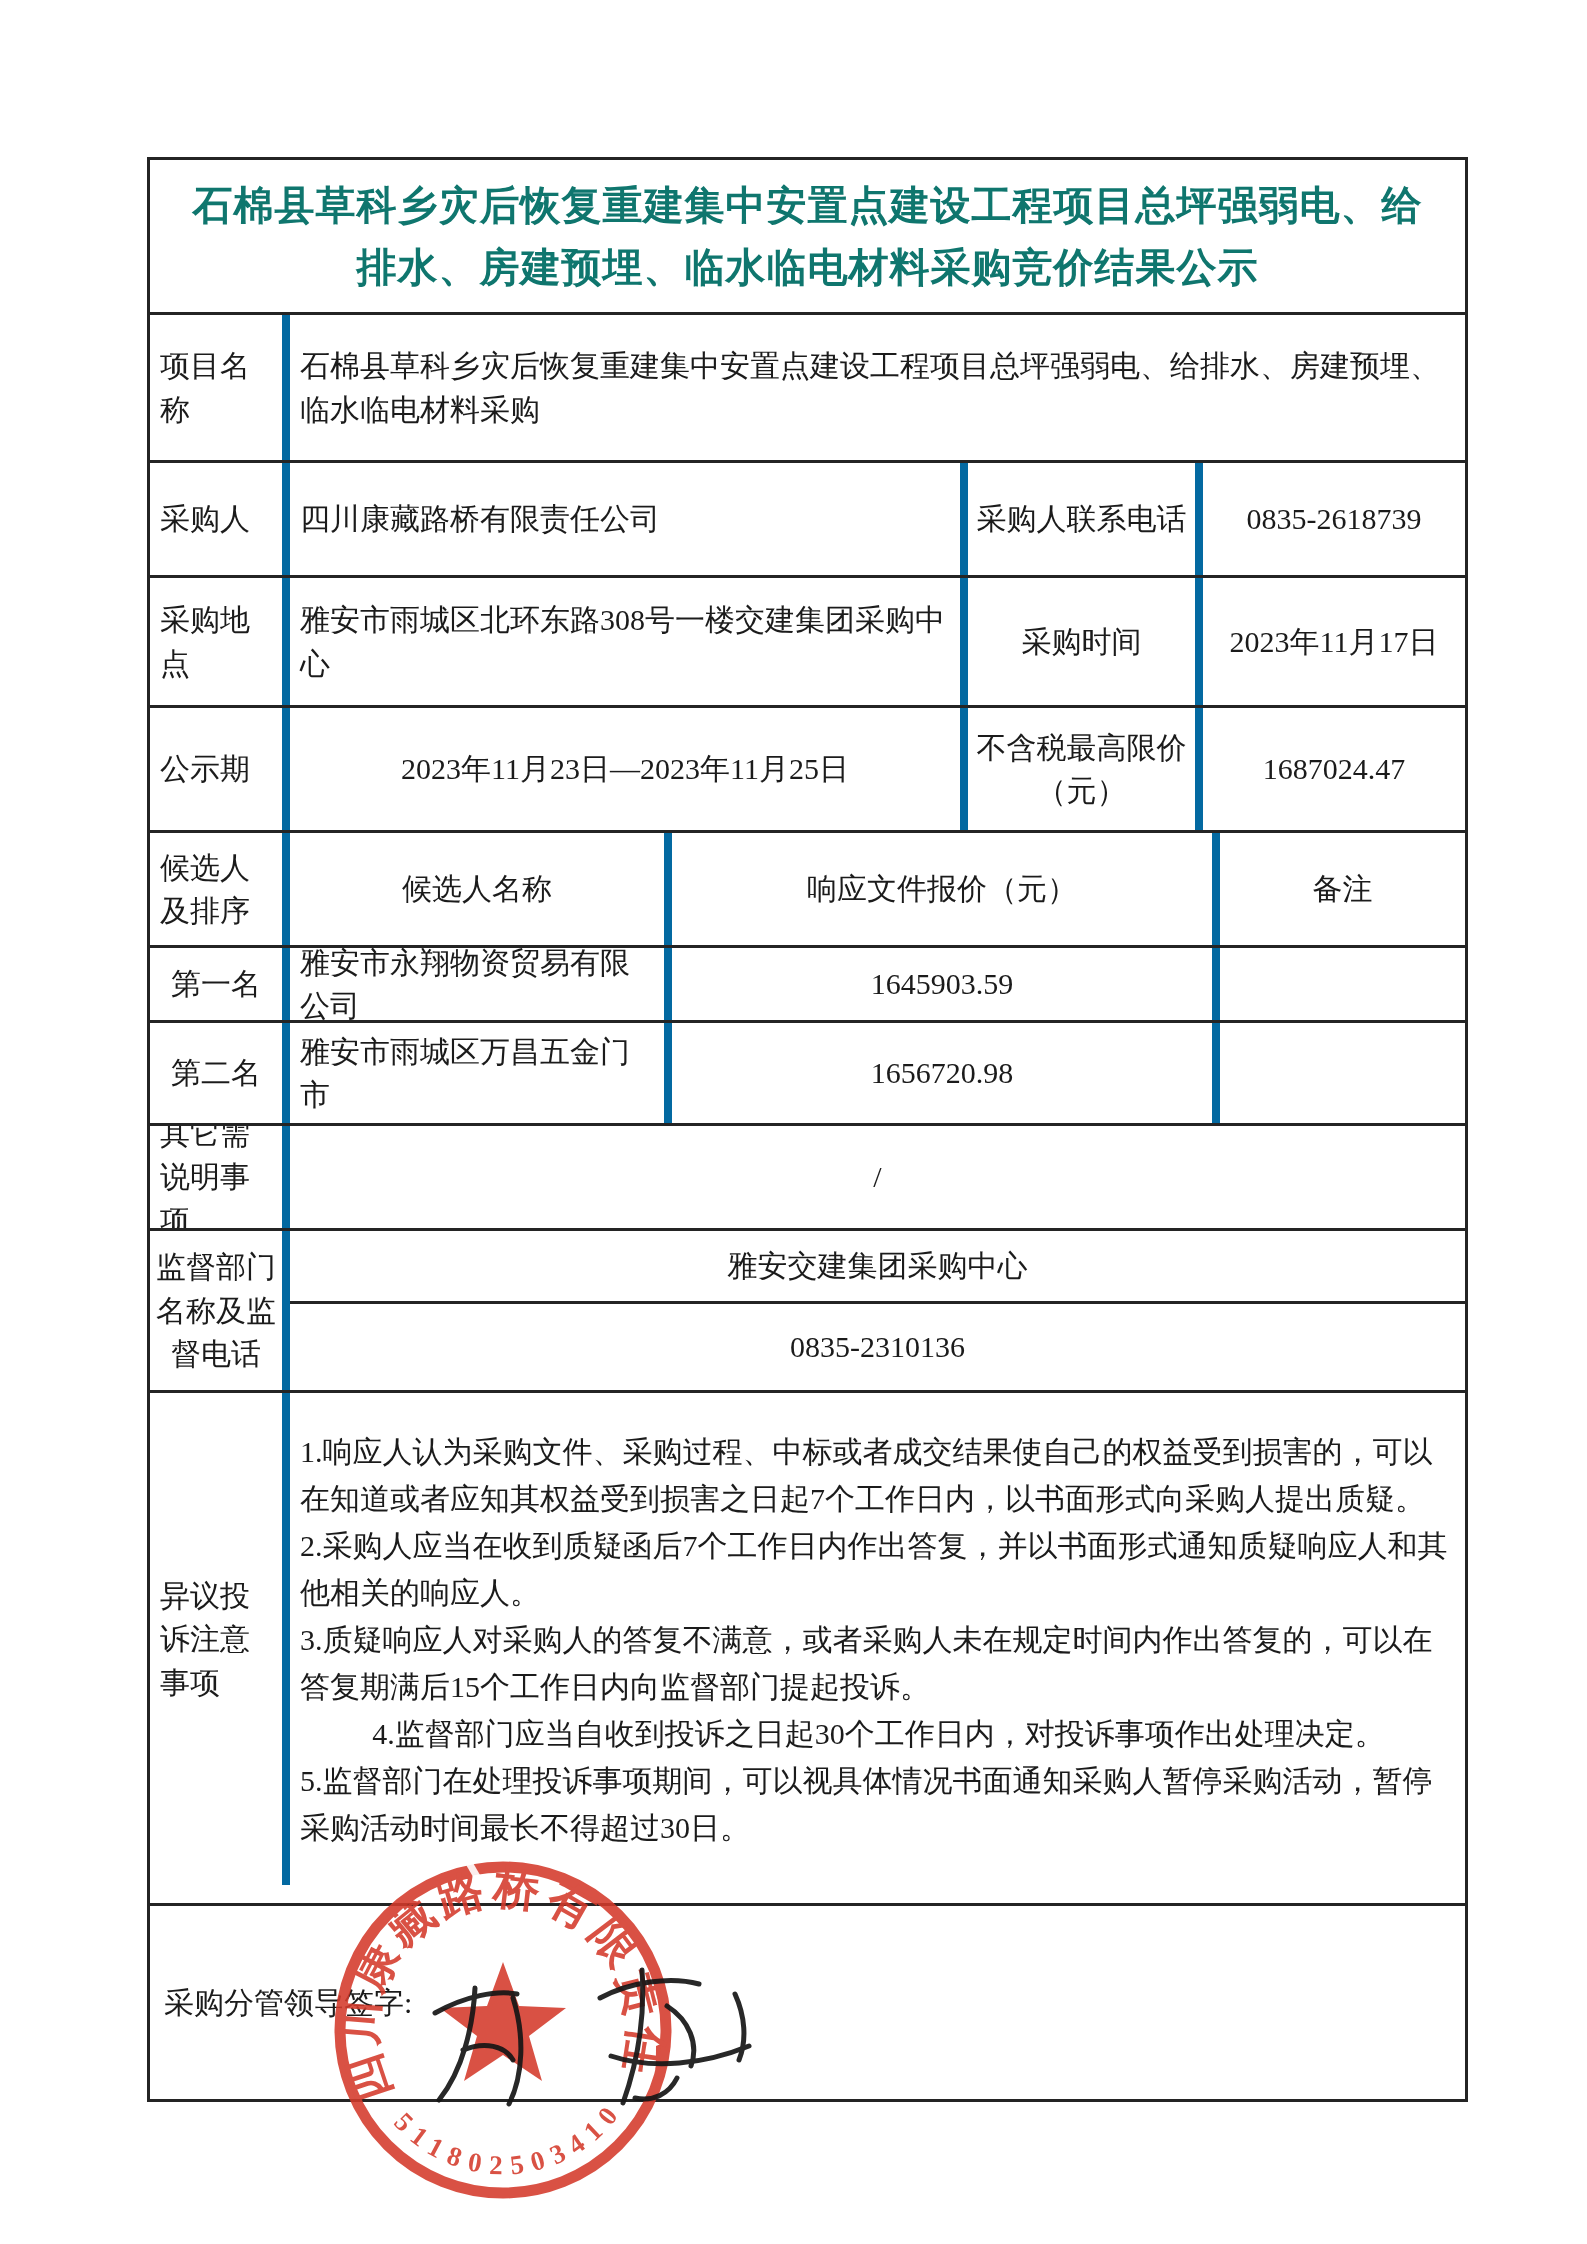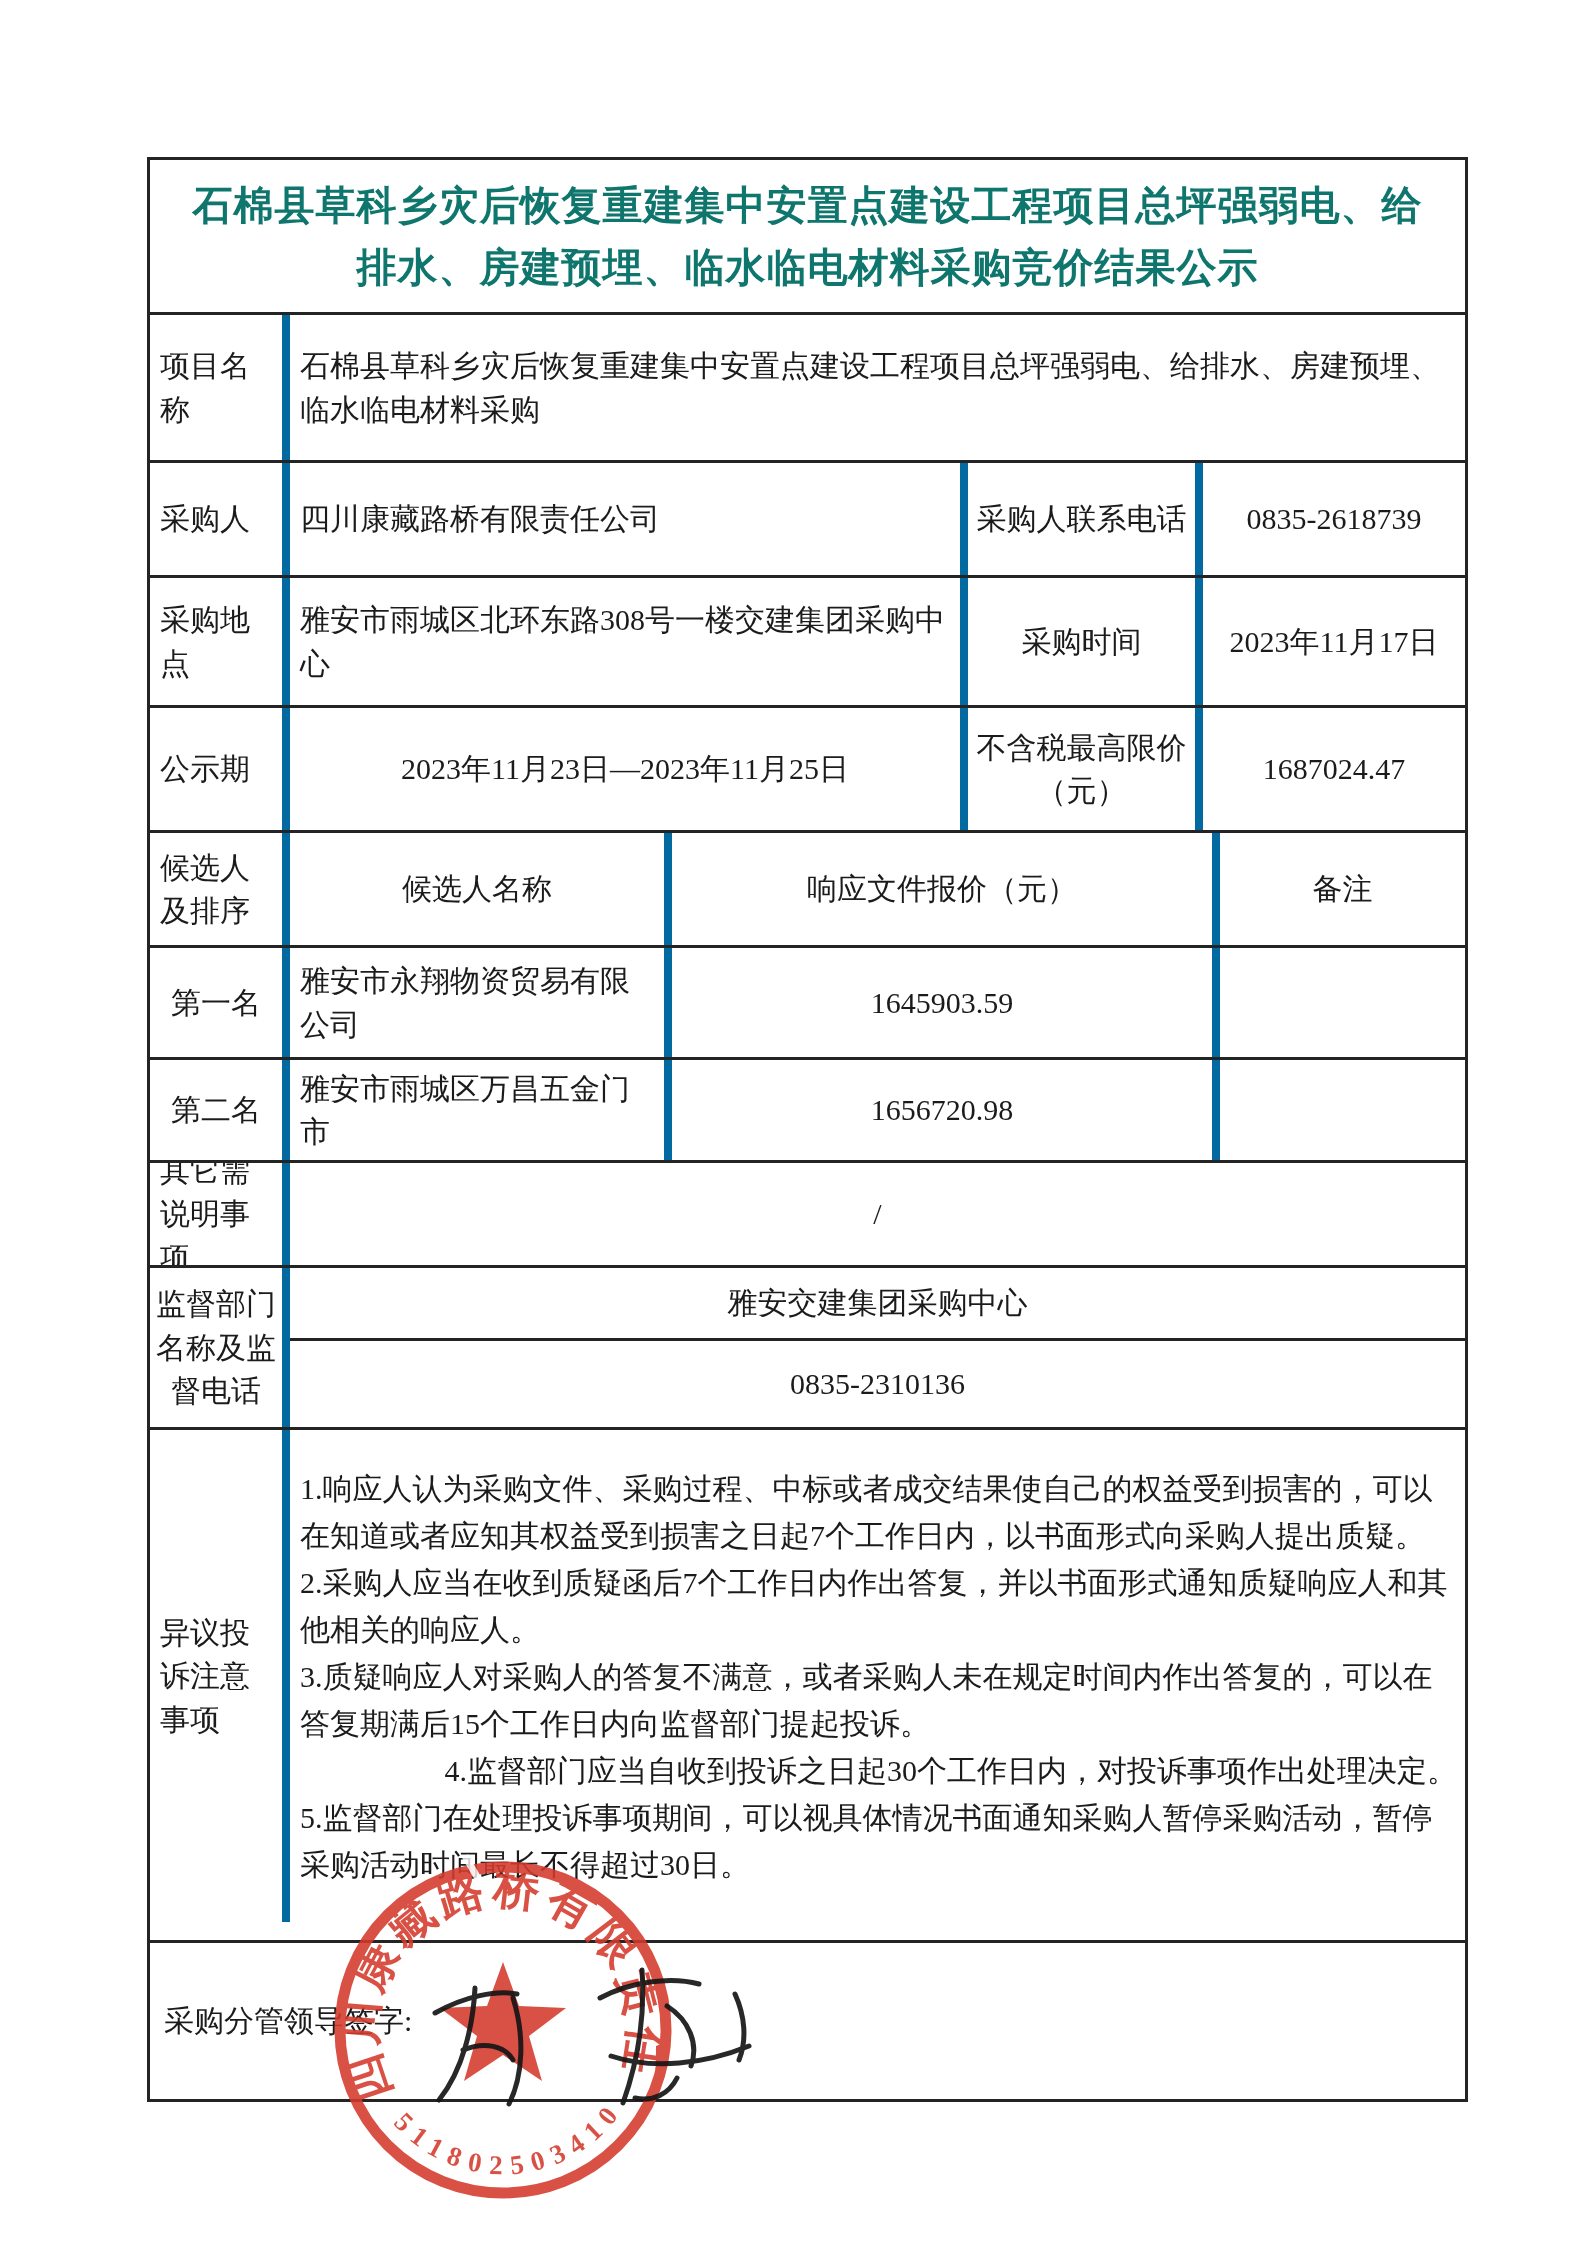--- a/index.html
+++ b/index.html
@@ -33,21 +33,21 @@
   .center{justify-content:center; text-align:center;}
   .left{justify-content:flex-start; text-align:left; padding-left:10px; padding-right:6px;}
 
   
   .h-title{height:152px;}
   .h-project{height:148px;}
   .h-purchaser{height:115px;}
   .h-location{height:130px;}
   .h-publicity{height:125px;}
   .h-candhead{height:115px;}
-  .h-cand1{height:112px;}
+  .h-cand1{height:75px;}
   .h-cand2{height:103px;}
   .h-other{height:105px;}
   .h-supervision{height:162px;}
   .h-objection{height:495px;}
   .h-signature{flex:1 1 auto;margin-top:18px;}
 
   
   .c-label{width:140px;}
   .c-value{width:678px;}
   .c-label2{width:235px;}
@@ -64,21 +64,21 @@
     font-weight:bold; font-size:40px; line-height:1.55;
     letter-spacing:1px; padding:0 34px; color:#0f766e;
   }
   .lbl-narrow{display:inline-block; width:132px;}
   .lbl-center{display:inline-block; width:132px; text-align:center;}
   .stack{flex:1; display:flex; flex-direction:column;}
   .stack .sub{box-sizing:border-box; display:flex; align-items:center; justify-content:center; font-size:30px;text-align:right;}
   .stack .sub1{height:70px;}
   .stack .sub2{flex:1; border-top:3px solid #242424;}
   .objection-text{
-    flex:1; flex-direction:column; align-items:flex-end; justify-content:center;
+    flex:1; flex-direction:column; align-items:center; justify-content:center;
     padding:10px 8px 10px 10px;
   }
   .objection-text p{margin:0; font-size:30px; line-height:47px; text-align:left;}
   .sig-cell{flex:1; padding-left:14px; font-size:30px;}
   .seal-svg{position:absolute; left:315px; top:1848px; pointer-events:none;}
 </style>
 </head>
 <body>
 
 <div class="page">

